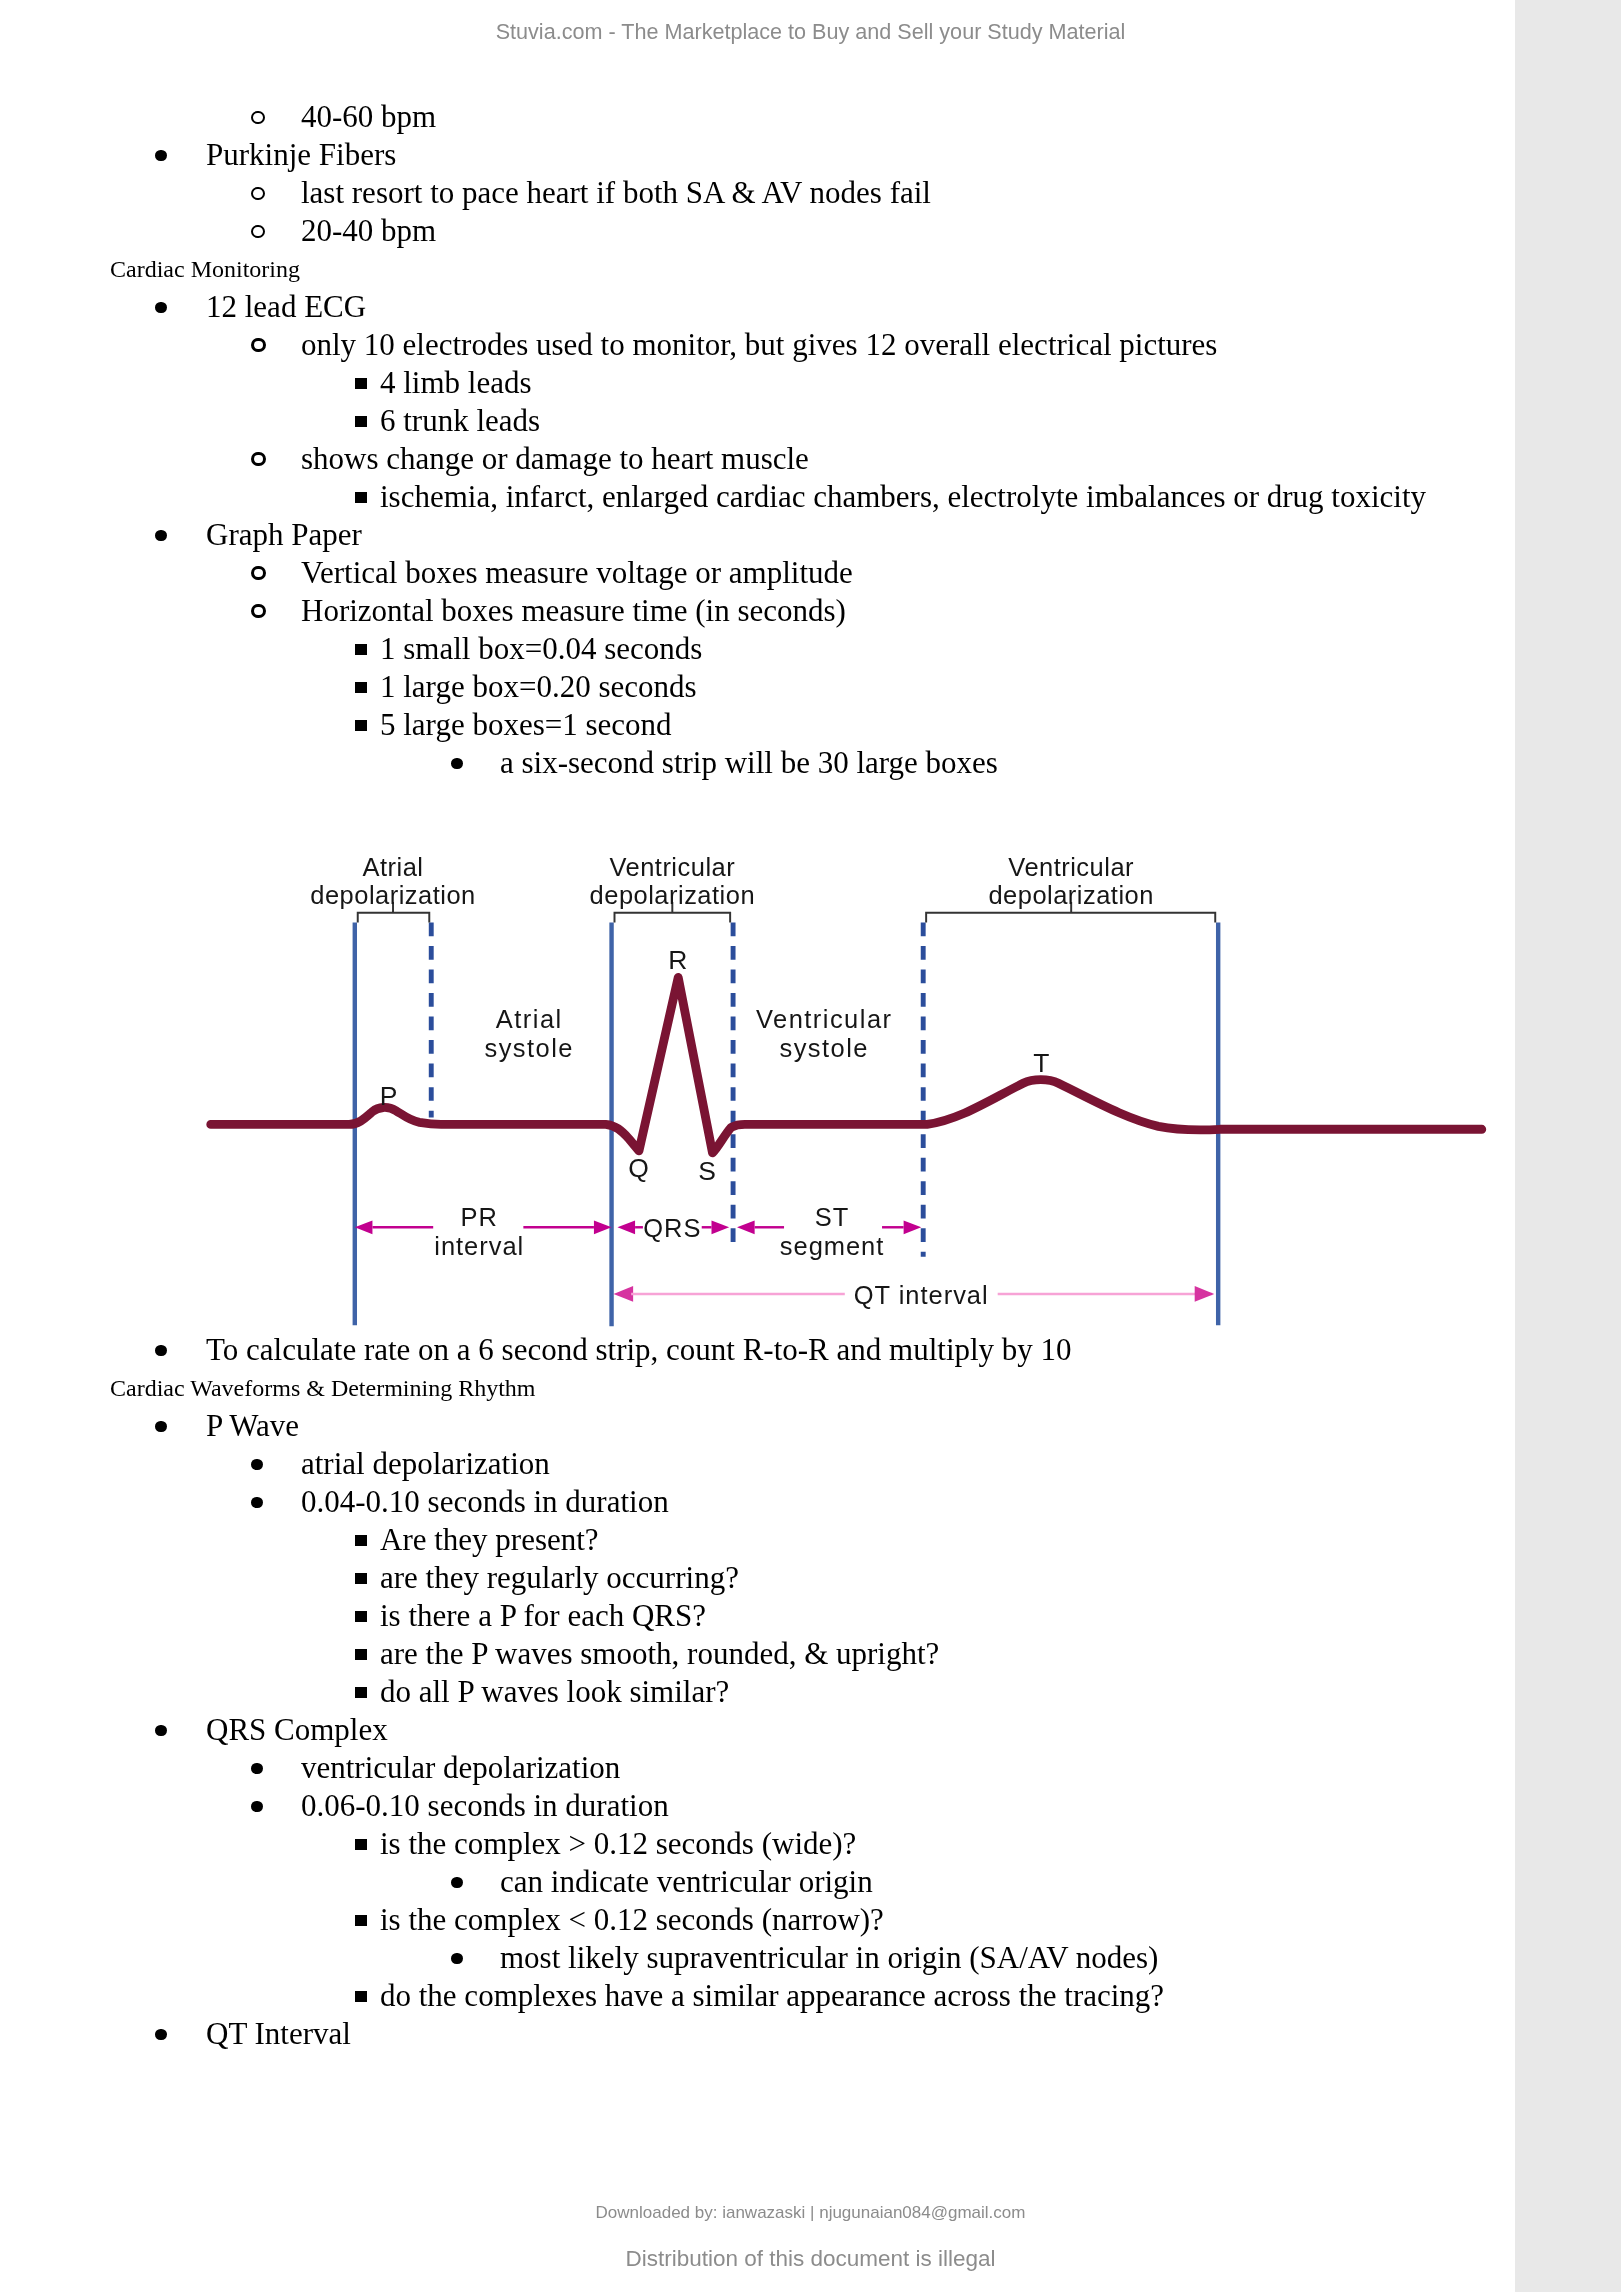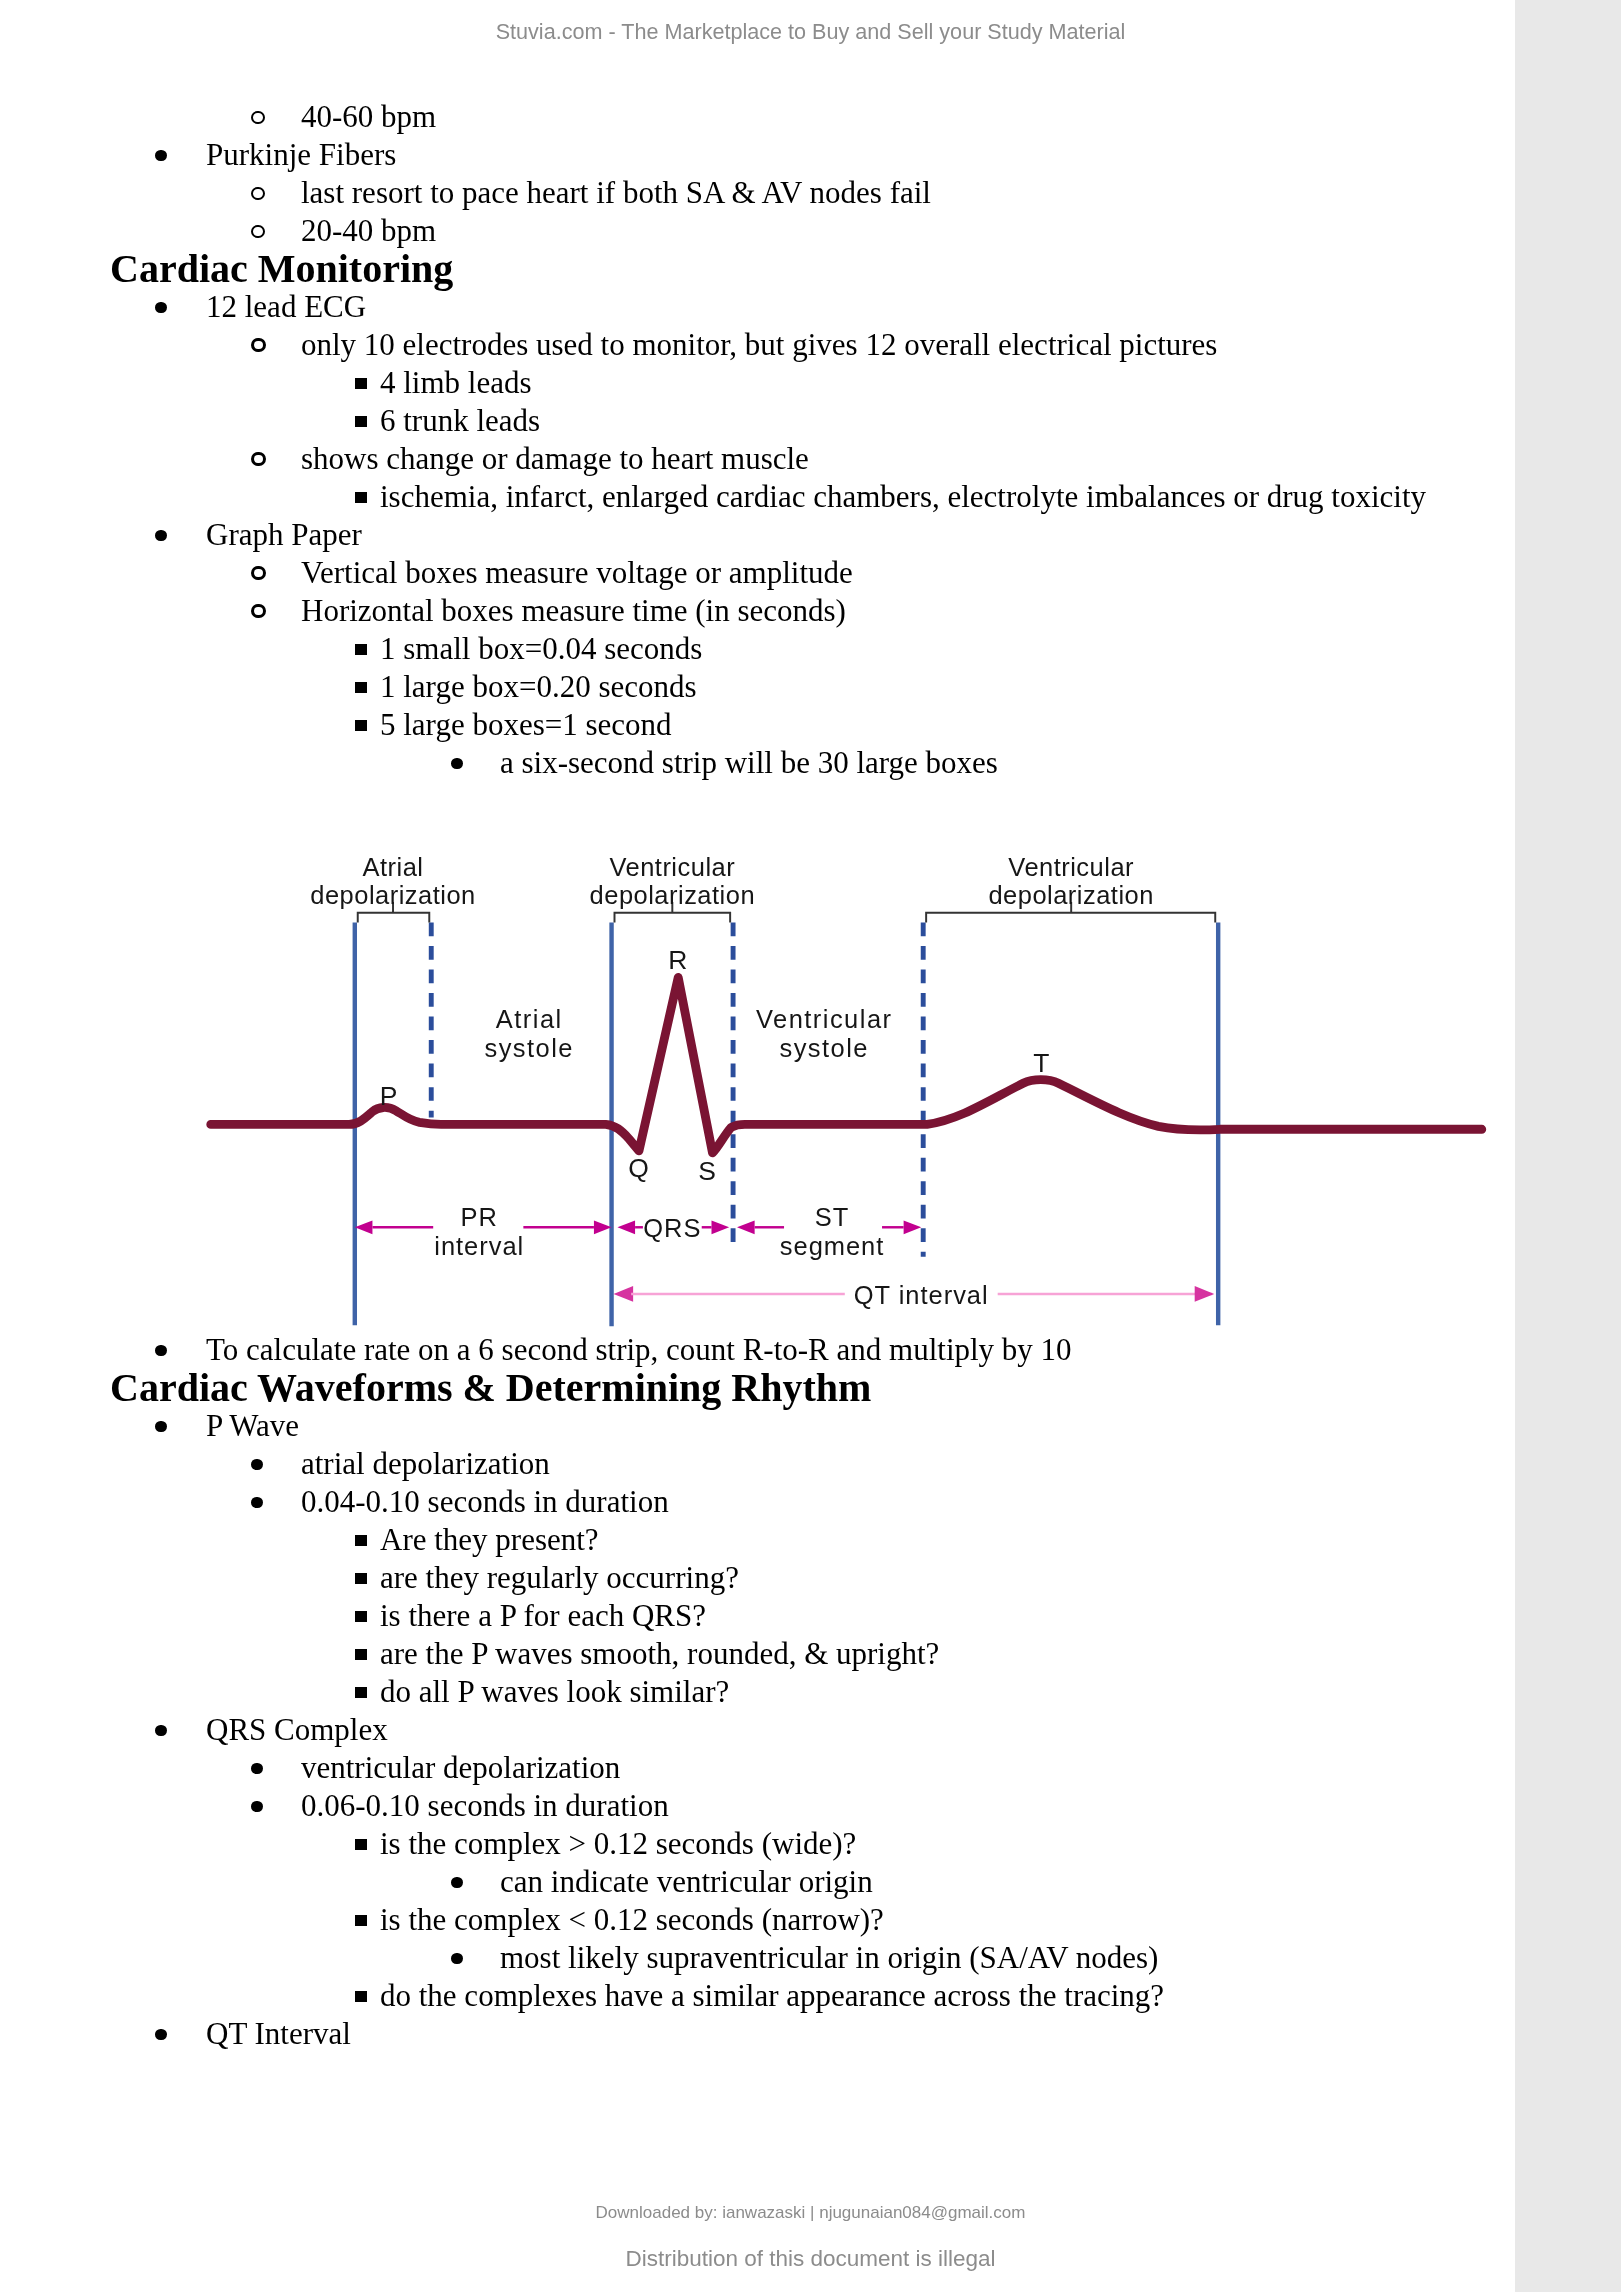--- a/index.html
+++ b/index.html
@@ -13,21 +13,21 @@
     color:var(--muted,#8c8c8c);
   }
   .header-mark{top:18.6px;font-size:21.6px;}
   .footer-mark1{top:2203px;font-size:17px;}
   .footer-mark2{top:2246px;font-size:22.5px;}
   .notes{position:absolute;left:0;width:1621px;}
   #list-top{top:98px;}
   #list-bottom{top:1331px;}
   .line{position:relative;height:38px;line-height:38px;font-size:31px;white-space:nowrap;}
   .line .txt{position:absolute;top:0;}
-  .l0 .txt{left:110px;font-weight:700;font-size:40px;}
+  .l0 .txt{left:110px;font-weight:400;font-size:24px;}
   .l1 .txt{left:206px;}
   .l2 .txt{left:301px;}
   .l3 .txt{left:380px;}
   .l4 .txt{left:500px;}
   .bullet{position:absolute;display:block;}
   .l1 .bullet{left:155px;}
   .l2 .bullet{left:251px;}
   .l3 .bullet{left:355px;}
   .l4 .bullet{left:451px;}
   .disc{width:11.8px;height:11.8px;border-radius:50%;background:#000;top:13.7px;}

